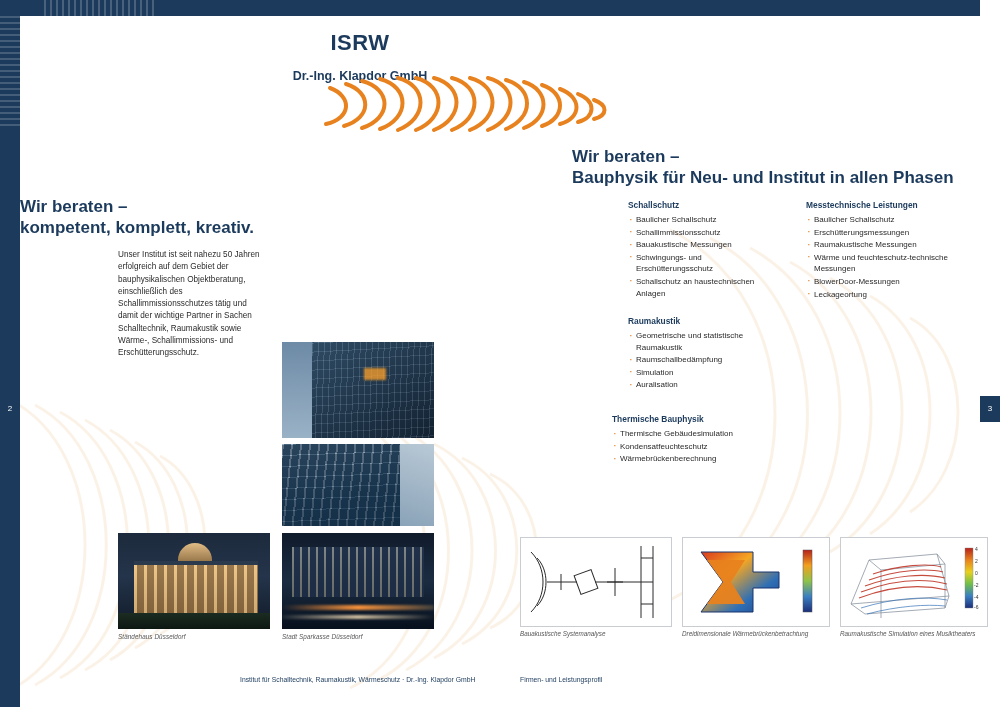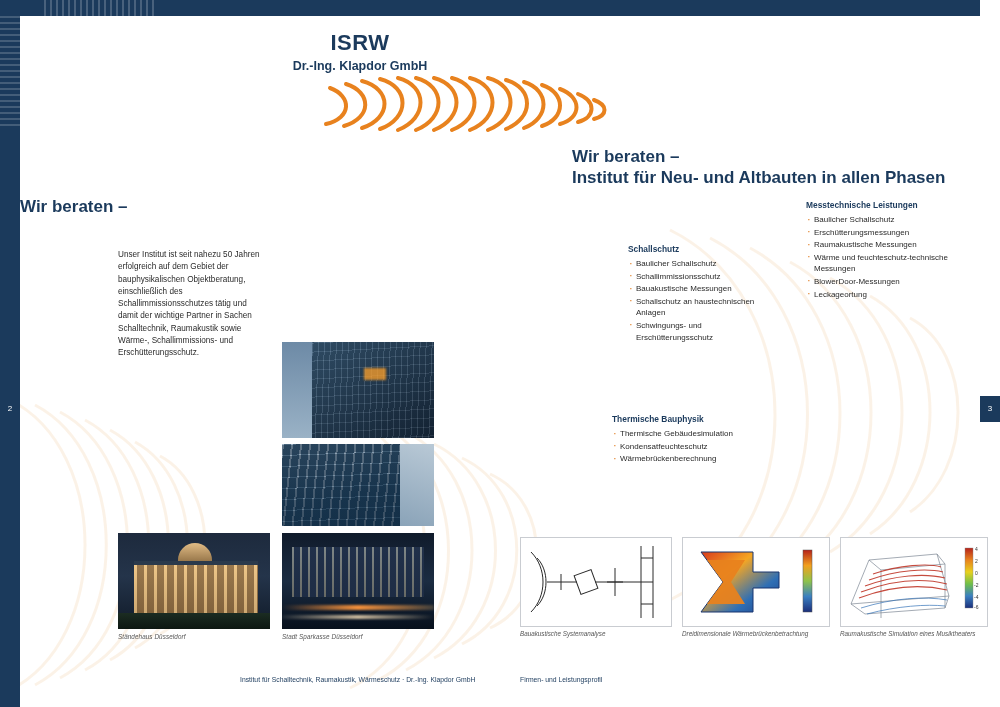--- a/index.html
+++ b/index.html
@@ -89,21 +89,21 @@
     position: absolute;
     top: 30px; left: 0;
     width: 720px;
     text-align: center;
     color: #1b3a5c;
   }
   .brand-title {
     font-size: 22px;
     font-weight: bold;
     letter-spacing: 0.5px;
-    margin-bottom: 2px;
+    margin-bottom: 12px;
   }
   .brand-sub1 {
     font-size: 12.5px;
     font-weight: bold;
     line-height: 16px;
   }
   .brand-sub2 {
     font-size: 12.5px;
     font-weight: bold;
     line-height: 16px;
@@ -362,20 +362,21 @@
       <path d="M206 52 C 232 42, 232 14, 206 6"></path>
       <path d="M224 50 C 248 42, 248 17, 224 9"></path>
       <path d="M242 48 C 264 42, 264 21, 242 13"></path>
       <path d="M260 46 C 278 41, 278 25, 260 18"></path>
       <path d="M276 43 C 290 39, 290 29, 276 24"></path>
     </g>
   </svg>
 
   <div class="left-head">
     <div>Wir beraten –</div>
+    <div>kompetent, komplett, kreativ.</div>
   </div>
 
   <div class="left-body">
     <p>Unser Institut ist seit nahezu 50 Jahren erfolgreich auf dem Gebiet der bauphysikalischen Objektberatung, einschließlich des Schallimmissionsschutzes tätig und damit der wichtige Partner in Sachen Schalltechnik, Raumakustik sowie Wärme-, Schallimmissions- und Erschütterungsschutz.</p>
   </div>
 
   <div class="photo photo-tower">
     <div class="sky"></div>
     <div class="body"></div>
     <div class="glow"></div>
@@ -394,46 +395,55 @@
 
   <div class="photo photo-night">
     <div class="bldn"></div>
     <div class="streak1"></div>
     <div class="streak2"></div>
   </div>
   <div class="caption" style="left:282px; top:633px; width:160px;">Stadt Sparkasse Düsseldorf</div>
 
   <div class="right-head">
     <div>Wir beraten –</div>
-    <div>Institut für Neu- und Altbauten in allen Phasen</div>
-  </div>
-
-  <div class="col-block" style="left:628px; top:200px; width:150px;margin-top:44px;">
+    <div>Bauphysik für Neu- und Institut in allen Phasen</div>
+  </div>
+
+  <div class="col-block" style="left:628px; top:200px; width:150px;">
     <div class="block-title">Schallschutz</div>
     <ul class="items">
       <li>Baulicher Schallschutz</li>
       <li>Schallimmissionsschutz</li>
       <li>Bauakustische Messungen</li>
+      <li>Schwingungs- und Erschütterungsschutz</li>
       <li>Schallschutz an haustechnischen Anlagen</li>
-      <li>Schwingungs- und Erschütterungsschutz</li>
     </ul>
   </div>
 
   <div class="col-block" style="left:806px; top:200px; width:160px;">
     <div class="block-title">Messtechnische Leistungen</div>
     <ul class="items">
       <li>Baulicher Schallschutz</li>
       <li>Erschütterungsmessungen</li>
       <li>Raumakustische Messungen</li>
       <li>Wärme und feuchteschutz-technische Messungen</li>
       <li>BlowerDoor-Messungen</li>
       <li>Leckageortung</li>
     </ul>
   </div>
 
+  <div class="col-block" style="left:628px; top:316px; width:150px;">
+    <div class="block-title">Raumakustik</div>
+    <ul class="items">
+      <li>Geometrische und statistische Raumakustik</li>
+      <li>Raumschallbedämpfung</li>
+      <li>Simulation</li>
+      <li>Auralisation</li>
+    </ul>
+  </div>
 
   <div class="col-block" style="left:612px; top:414px; width:160px;">
     <div class="block-title">Thermische Bauphysik</div>
     <ul class="items">
       <li>Thermische Gebäudesimulation</li>
       <li>Kondensatfeuchteschutz</li>
       <li>Wärmebrückenberechnung</li>
     </ul>
   </div>
 

